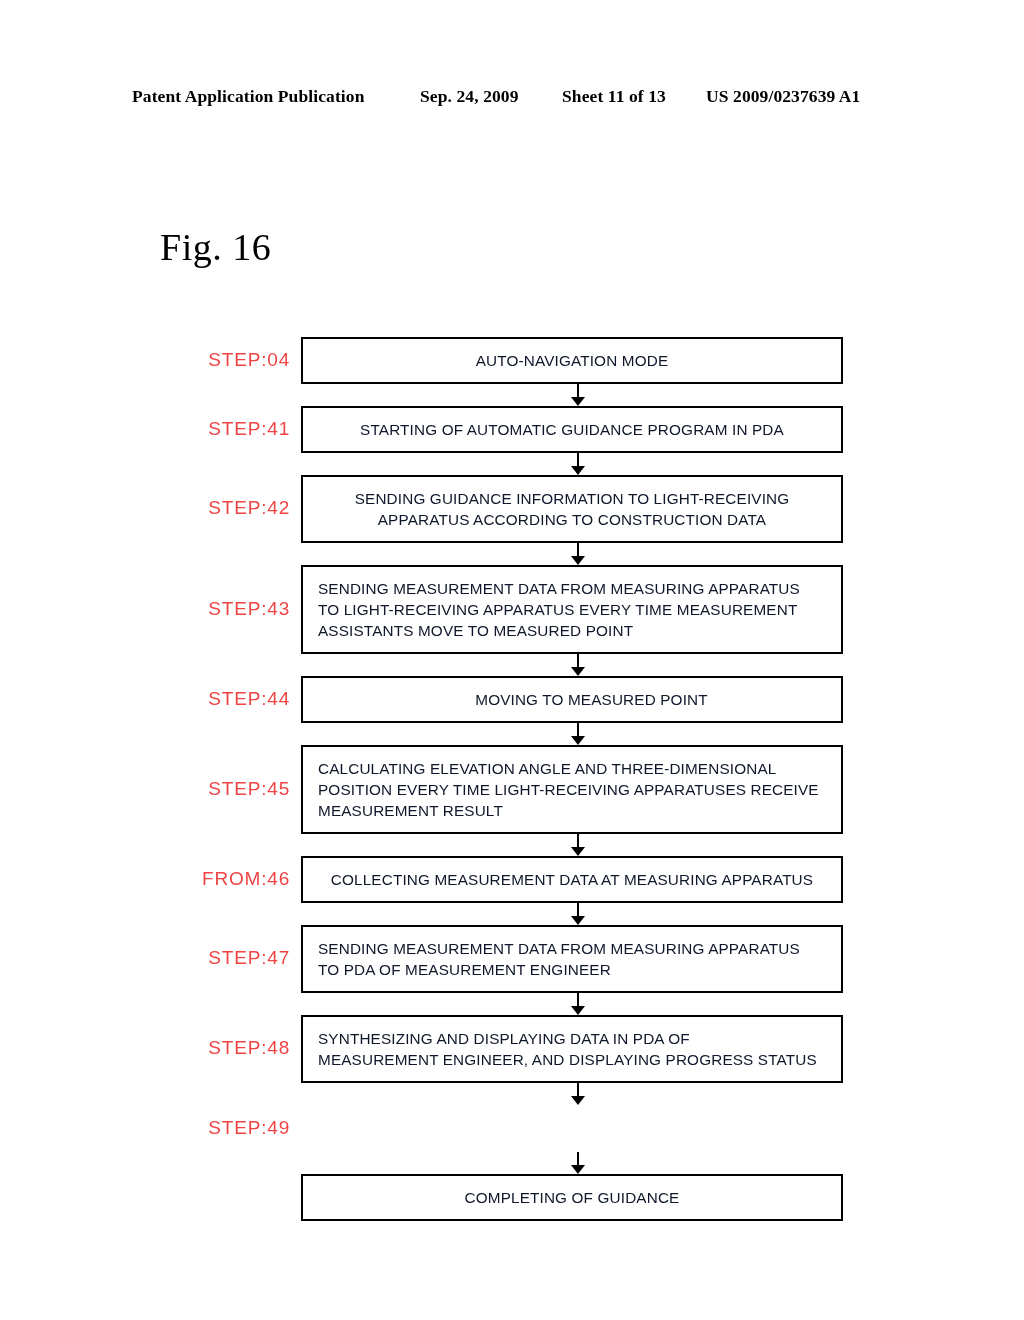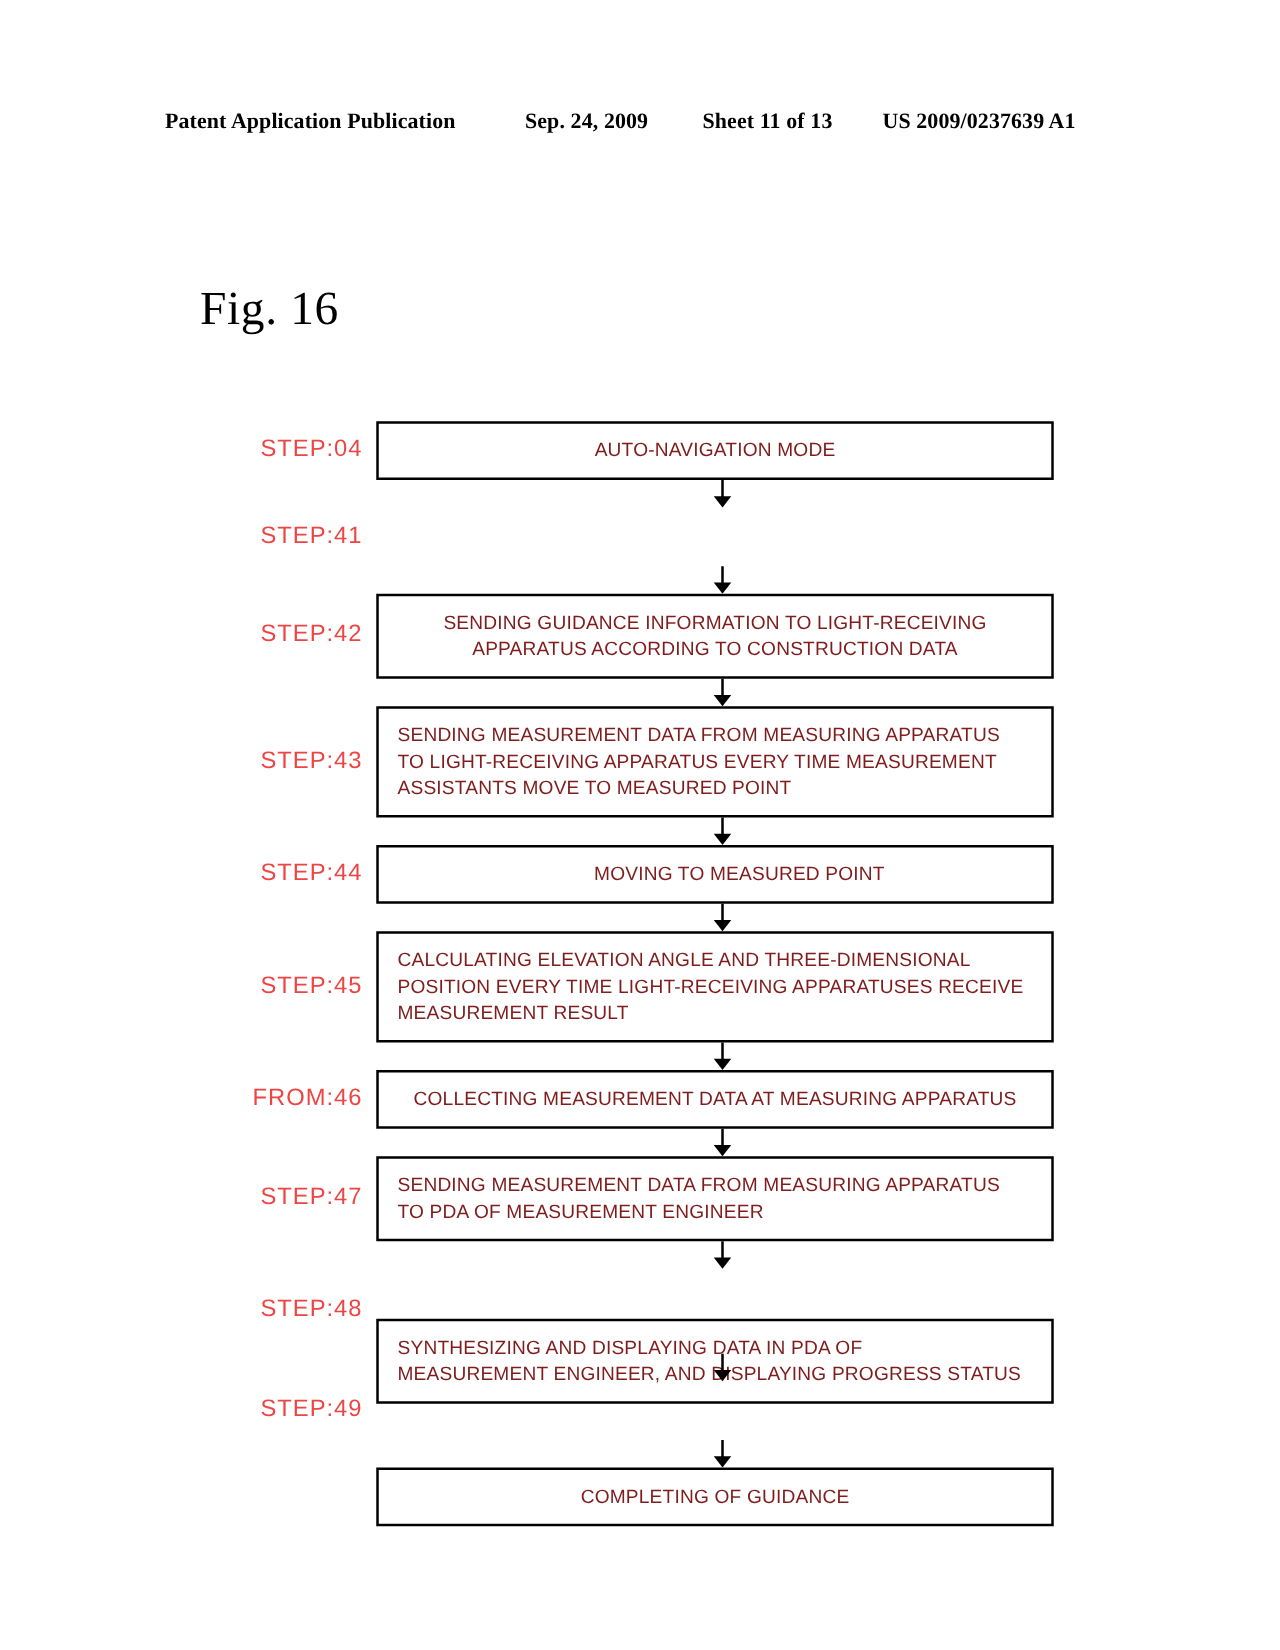--- a/index.html
+++ b/index.html
@@ -82,21 +82,21 @@
     display: flex;
     align-items: center;
   }
 
   .box-text {
     width: 100%;
     font-family: "Liberation Sans", sans-serif;
     font-size: 15.3px;
     line-height: 21px;
     letter-spacing: 0.15px;
-    color: #7f1d1d;
+    color: #0f172a;
     white-space: pre-line;
   }
   .box-text.center {
     text-align: center;
     padding: 0 10px;
   }
   .box-text.block-center {
     text-align: center;
     padding: 0 10px;
   }
@@ -143,20 +143,23 @@
 <div class="flowchart" id="flowchart">
     <div class="step-label" style="top: 348.5px;">STEP:04</div>
     <div class="step-box" style="top: 337px; height: 47px;">
       <div class="box-text center">AUTO-NAVIGATION MODE</div>
     </div>
     <div class="arrow" style="top: 384px; height: 22px;">
       <div class="shaft" style="height: 14px;"></div>
       <div class="head" style="top: 13px;"></div>
     </div>
     <div class="step-label" style="top: 417.5px;">STEP:41</div>
+    <div class="step-box" style="top: 406px; height: 47px;">
+      <div class="box-text center">STARTING OF AUTOMATIC GUIDANCE PROGRAM IN PDA</div>
+    </div>
     <div class="arrow" style="top: 453px; height: 22px;">
       <div class="shaft" style="height: 14px;"></div>
       <div class="head" style="top: 13px;"></div>
     </div>
     <div class="step-label" style="top: 497px;">STEP:42</div>
     <div class="step-box" style="top: 475px; height: 68px;">
       <div class="box-text block-center">SENDING GUIDANCE INFORMATION TO LIGHT-RECEIVING
 APPARATUS ACCORDING TO CONSTRUCTION DATA</div>
     </div>
     <div class="arrow" style="top: 543px; height: 22px;">
@@ -202,21 +205,21 @@
     <div class="step-label" style="top: 947px;">STEP:47</div>
     <div class="step-box" style="top: 925px; height: 68px;">
       <div class="box-text left">SENDING MEASUREMENT DATA FROM MEASURING APPARATUS
 TO PDA OF MEASUREMENT ENGINEER</div>
     </div>
     <div class="arrow" style="top: 993px; height: 22px;">
       <div class="shaft" style="height: 14px;"></div>
       <div class="head" style="top: 13px;"></div>
     </div>
     <div class="step-label" style="top: 1037px;">STEP:48</div>
-    <div class="step-box" style="top: 1015px; height: 68px; margin-top: 40px;">
+    <div class="step-box" style="top: 1015px; height: 68px;">
       <div class="box-text left">SYNTHESIZING AND DISPLAYING DATA IN PDA OF
 MEASUREMENT ENGINEER, AND DISPLAYING PROGRESS STATUS</div>
     </div>
     <div class="arrow" style="top: 1083px; height: 22px;">
       <div class="shaft" style="height: 14px;"></div>
       <div class="head" style="top: 13px;"></div>
     </div>
     <div class="step-label" style="top: 1116.5px;">STEP:49</div>
     <div class="arrow" style="top: 1152px; height: 22px;">
       <div class="shaft" style="height: 14px;"></div>

